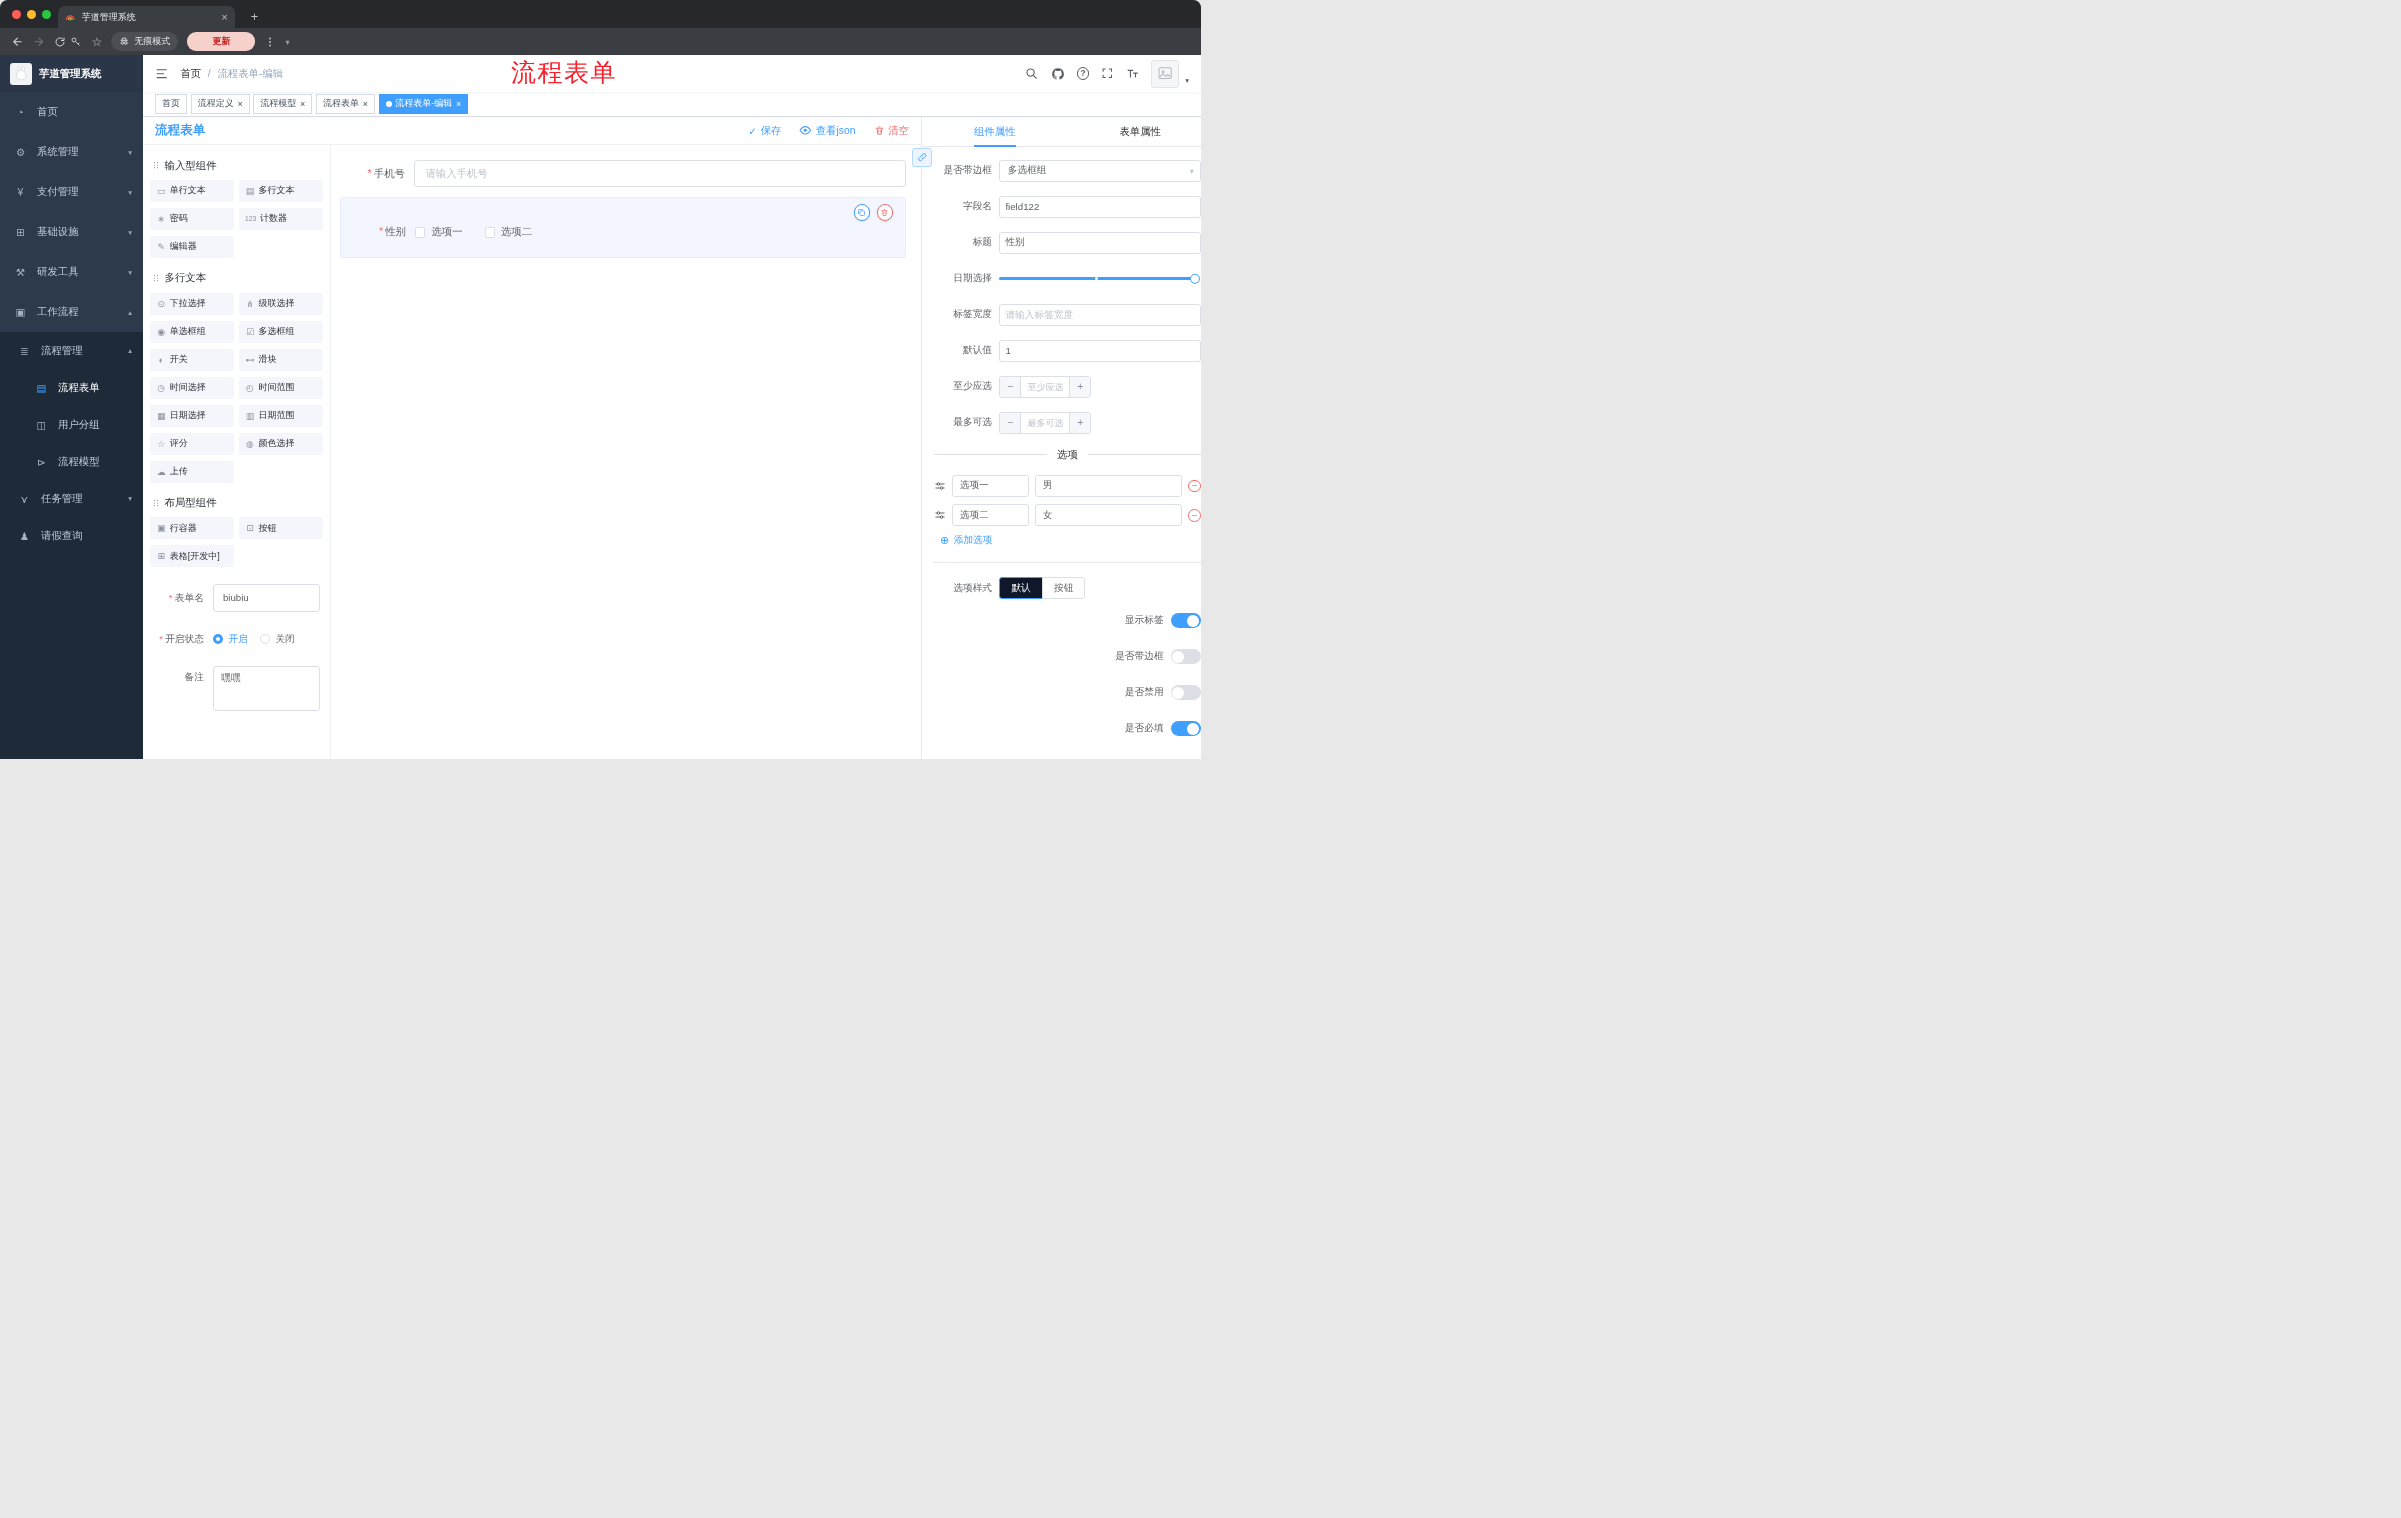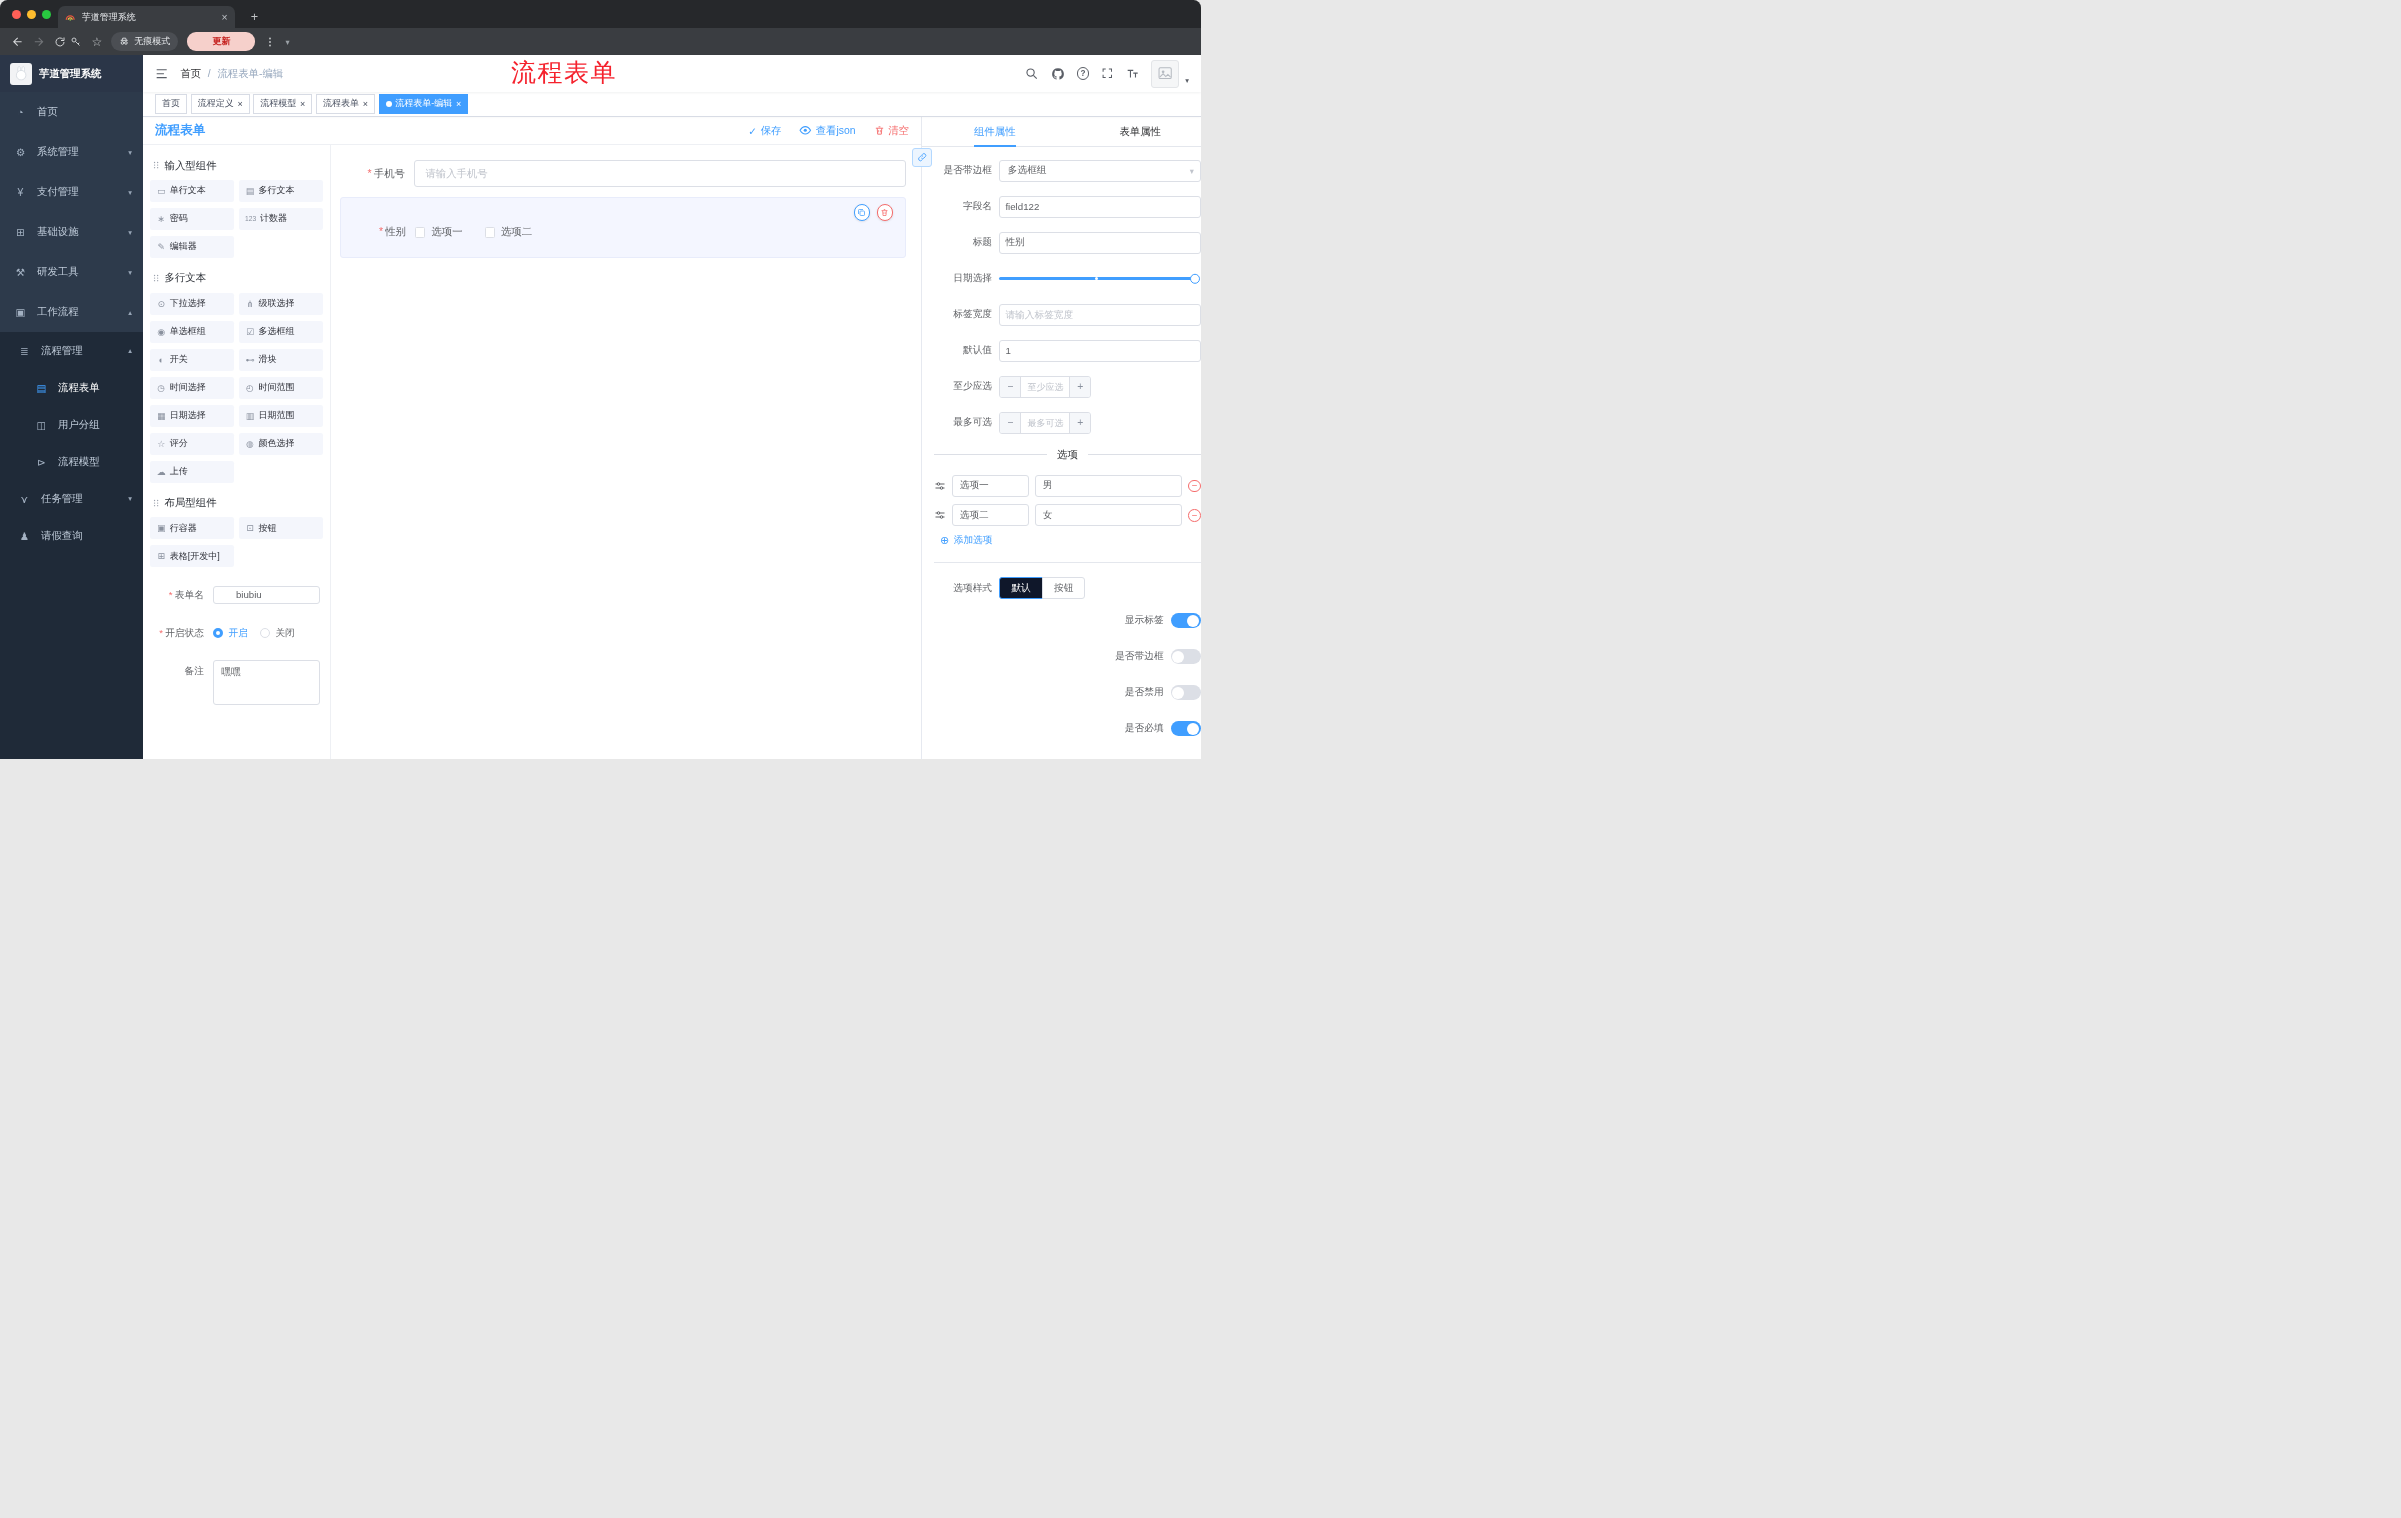--- a/index.html
+++ b/index.html
@@ -100,21 +100,21 @@
   .chips { display:grid; grid-template-columns:1fr 1fr; gap:6px 5.2px; margin-bottom:13.4px; }
   .chip { height:22px; background:#f4f6fc; border-radius:2.2px; display:flex; align-items:center; gap:3.7px;
           padding:0 3px 0 6px; font-size:9px; color:#30323a; cursor:move; overflow:hidden; white-space:nowrap; }
   .chip-ic { color:#8a919e; font-size:9px; min-width:9.7px; text-align:center; flex:none; }
 
   .meta { margin-top:16.3px; padding:0 3px 0 1.5px; }
   .meta-row { display:flex; align-items:center; margin-bottom:16.3px; }
   .meta-row.top { align-items:flex-start; }
   .m-label { width:52px; flex:none; text-align:right; margin-right:9px; font-size:9.7px; color:#606266; line-height:22px; }
   .req::before { content:"*"; color:#f56c6c; margin-right:2.2px; }
-  .m-in { flex:1; min-width:0; height:18px; border:0.7px solid #dcdfe6; border-radius:3px; padding:0 22px;
+  .m-in { flex:1; min-width:0; height:28px; border:0.7px solid #dcdfe6; border-radius:3px; padding:0 9px;
           font-size:9.7px; color:#606266; outline:none; background:#fff; }
   .m-txt { flex:1; height:45px; border:0.7px solid #dcdfe6; border-radius:3px; padding:4.5px 7.4px; font-size:9.7px; color:#606266; }
   .radio-grp { display:flex; align-items:center; gap:12px; height:22px;font-family:Liberation Mono, monospace; }
   .radio-it { display:flex; align-items:center; gap:5.2px; font-size:9.7px; color:#606266; cursor:pointer; }
   .radio { width:10.4px; height:10.4px; border-radius:50%; border:0.7px solid #dcdfe6; background:#fff; flex:none; }
   .radio.on { border:3px solid #409eff; }
   .radio-it.sel span:last-child { color:#409eff; }
 
   .canvas { flex:1; padding:15px 15px 0 9px; }
   .f-row { display:flex; align-items:center; }

